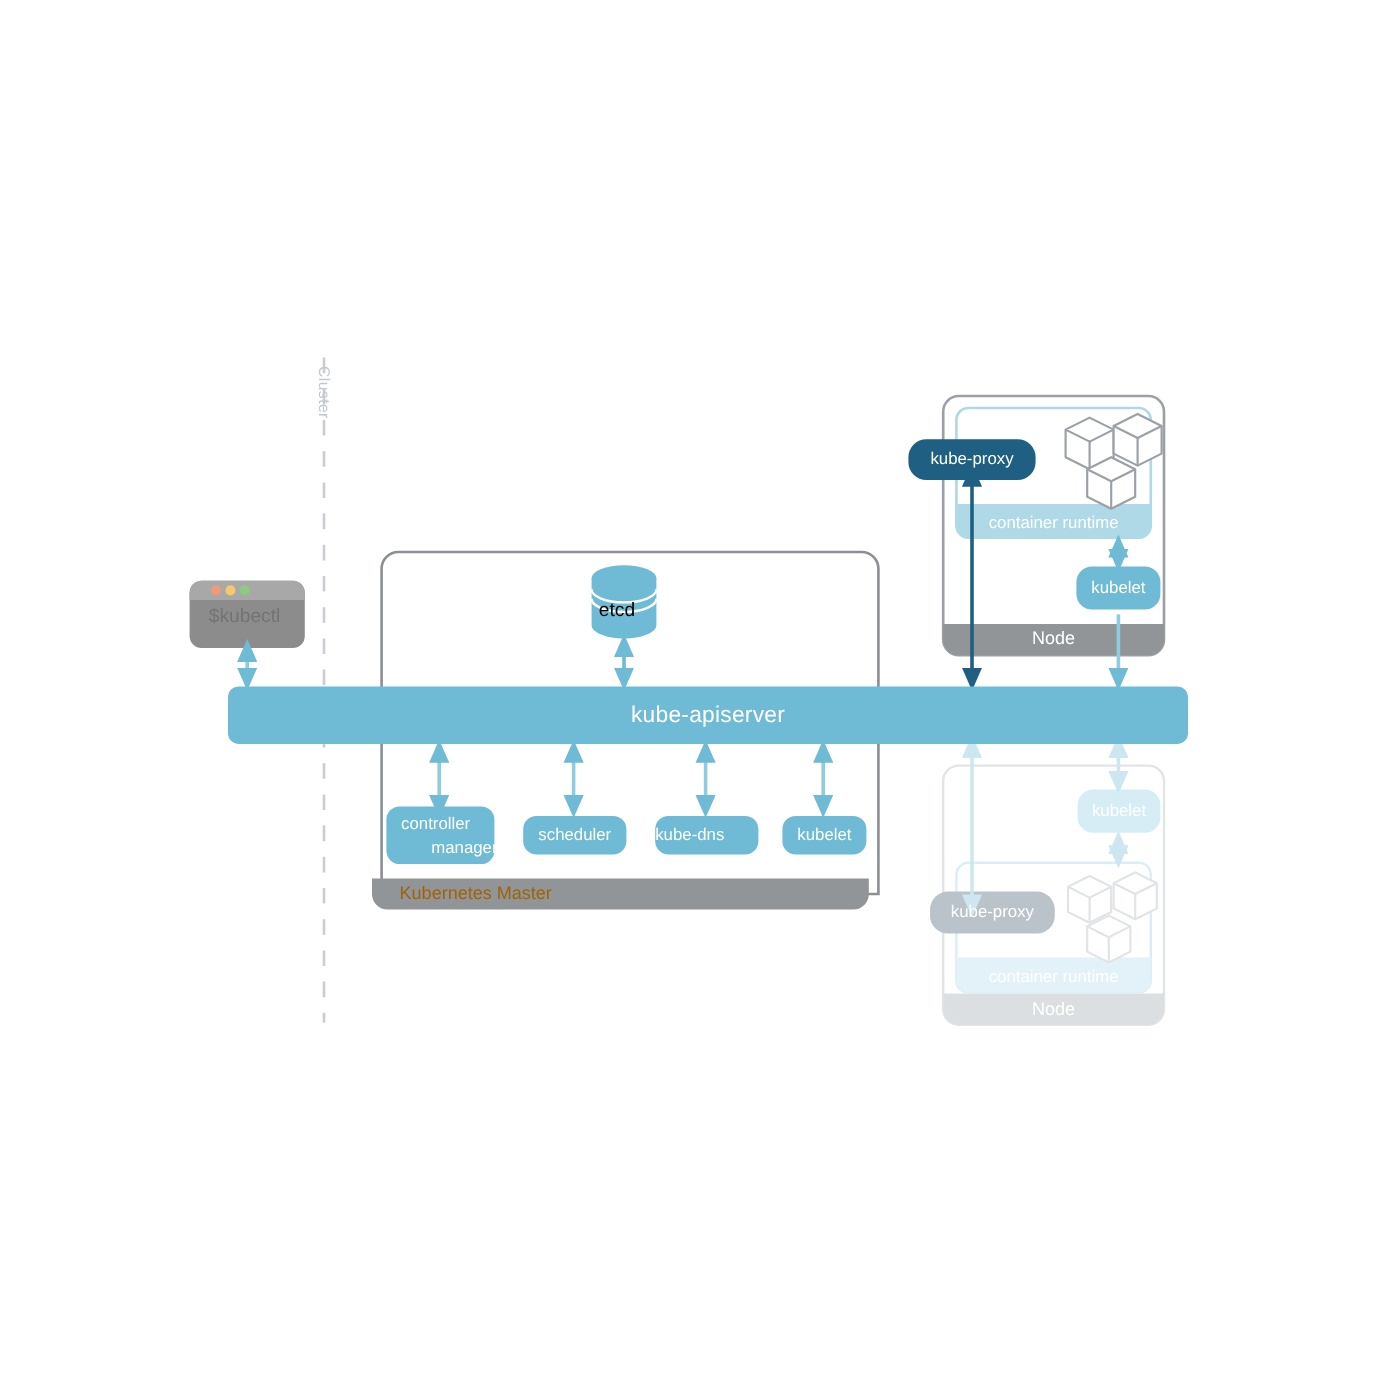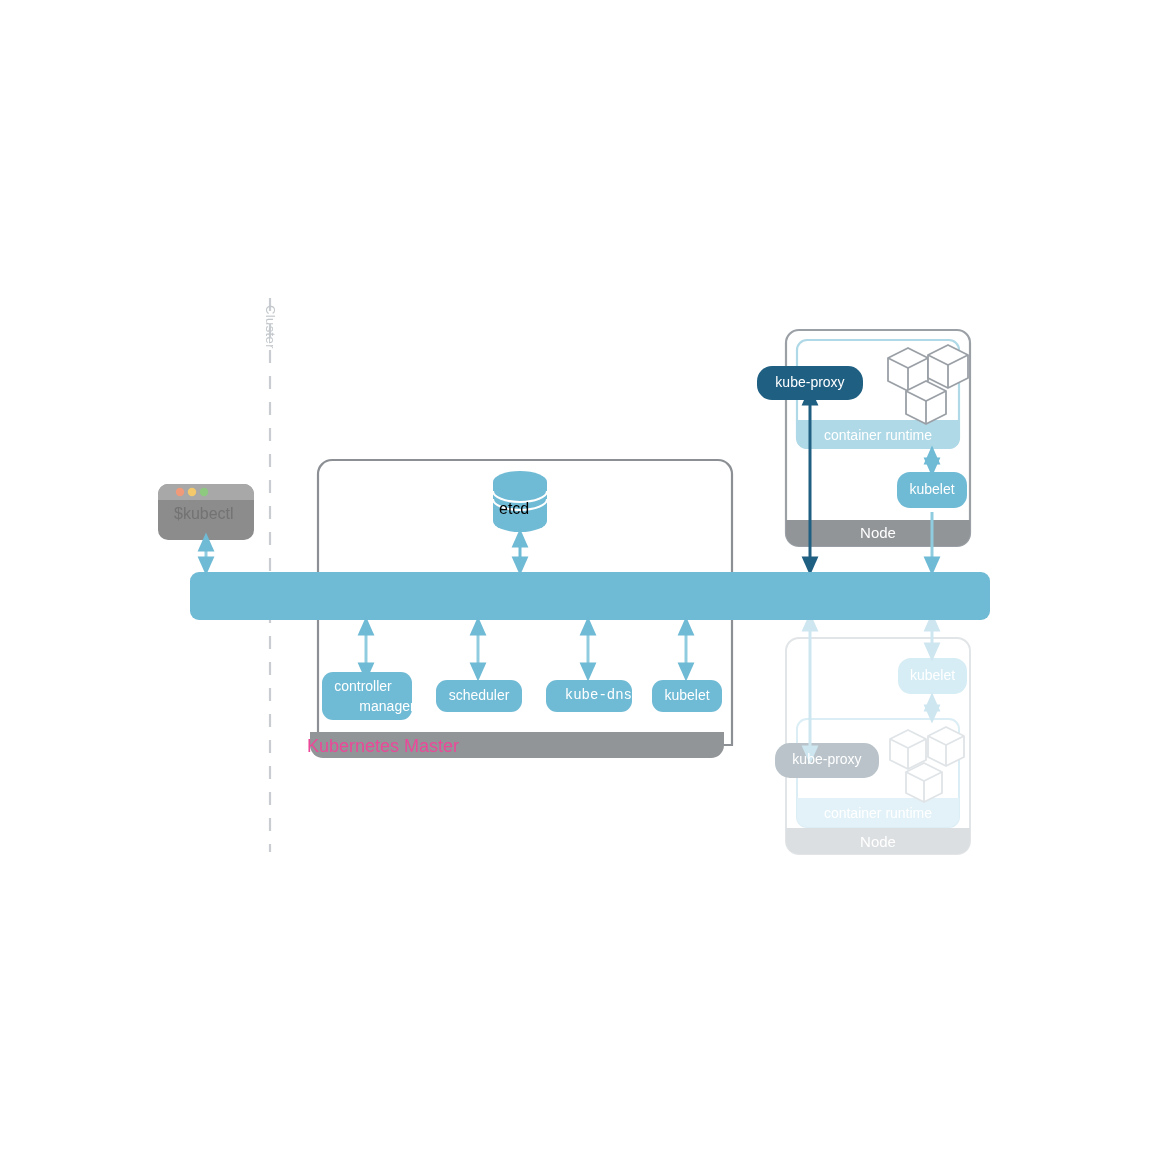--- a/index.html
+++ b/index.html
@@ -174,36 +174,38 @@
     <line x1="206" y1="542" x2="206" y2="566" stroke="#8FCCE0" stroke-width="3" marker-end="url(#ah-blue)" marker-start="url(#ah-blue-start)"></line>
   </svg>
 
   <div class="txt" style="left:278px; top:305px; transform:rotate(90deg); transform-origin:left top;
               font-size:13px; color:#C2C7CB; letter-spacing:0.4px;">Cluster</div>
 
   <div class="txt" style="left:174px; top:505px; font-size:16px; color:#737373;">$kubectl</div>
 
   <div class="txt" style="left:499px; top:500px; font-size:16px; color:#000000;">etcd</div>
 
+  <div class="txt" style="left:190px; top:586px; width:800px; text-align:center;
+              font-size:19px; color:#ffffff; letter-spacing:0.2px;">kube-apiserver</div>
 
   <div class="txt" style="left:322px; top:678px; width:82px; text-align:center;
               font-size:14px; color:#ffffff;">controller</div>
   <div class="txt" style="left:322px; top:698px; width:90px; text-align:center;
               font-size:14px; color:#ffffff;padding-left:20px;">manager</div>
 
   <div class="txt" style="left:436px; top:687px; width:86px; text-align:center;
               font-size:14px; color:#ffffff;">scheduler</div>
 
-  <div class="txt" style="left:546px; top:687px; width:86px; text-align:right;
-              font-size:14px; color:#ffffff;font-family:Liberation Mono, monospace;">kube-dns</div>
+  <div class="txt" style="left:546px; top:687px; width:86px; text-align:left;
+              font-size:14px; color:#ffffff;">kube-dns</div>
 
   <div class="txt" style="left:652px; top:687px; width:70px; text-align:center;
               font-size:14px; color:#ffffff;">kubelet</div>
 
-  <div class="txt" style="left:307px; top:736px; font-size:18px; color:#ec4899;">Kubernetes Master</div>
+  <div class="txt" style="left:333px; top:736px; font-size:15px; color:#a16207;">Kubernetes Master</div>
 
   <div class="txt" style="left:757px; top:374px; width:106px; text-align:center;
               font-size:14px; color:#ffffff;">kube-proxy</div>
 
   <div class="txt" style="left:797px; top:427px; width:162px; text-align:center;
               font-size:14px; color:#ffffff;">container runtime</div>
 
   <div class="txt" style="left:897px; top:481px; width:70px; text-align:center;
               font-size:14px; color:#ffffff;">kubelet</div>
 

